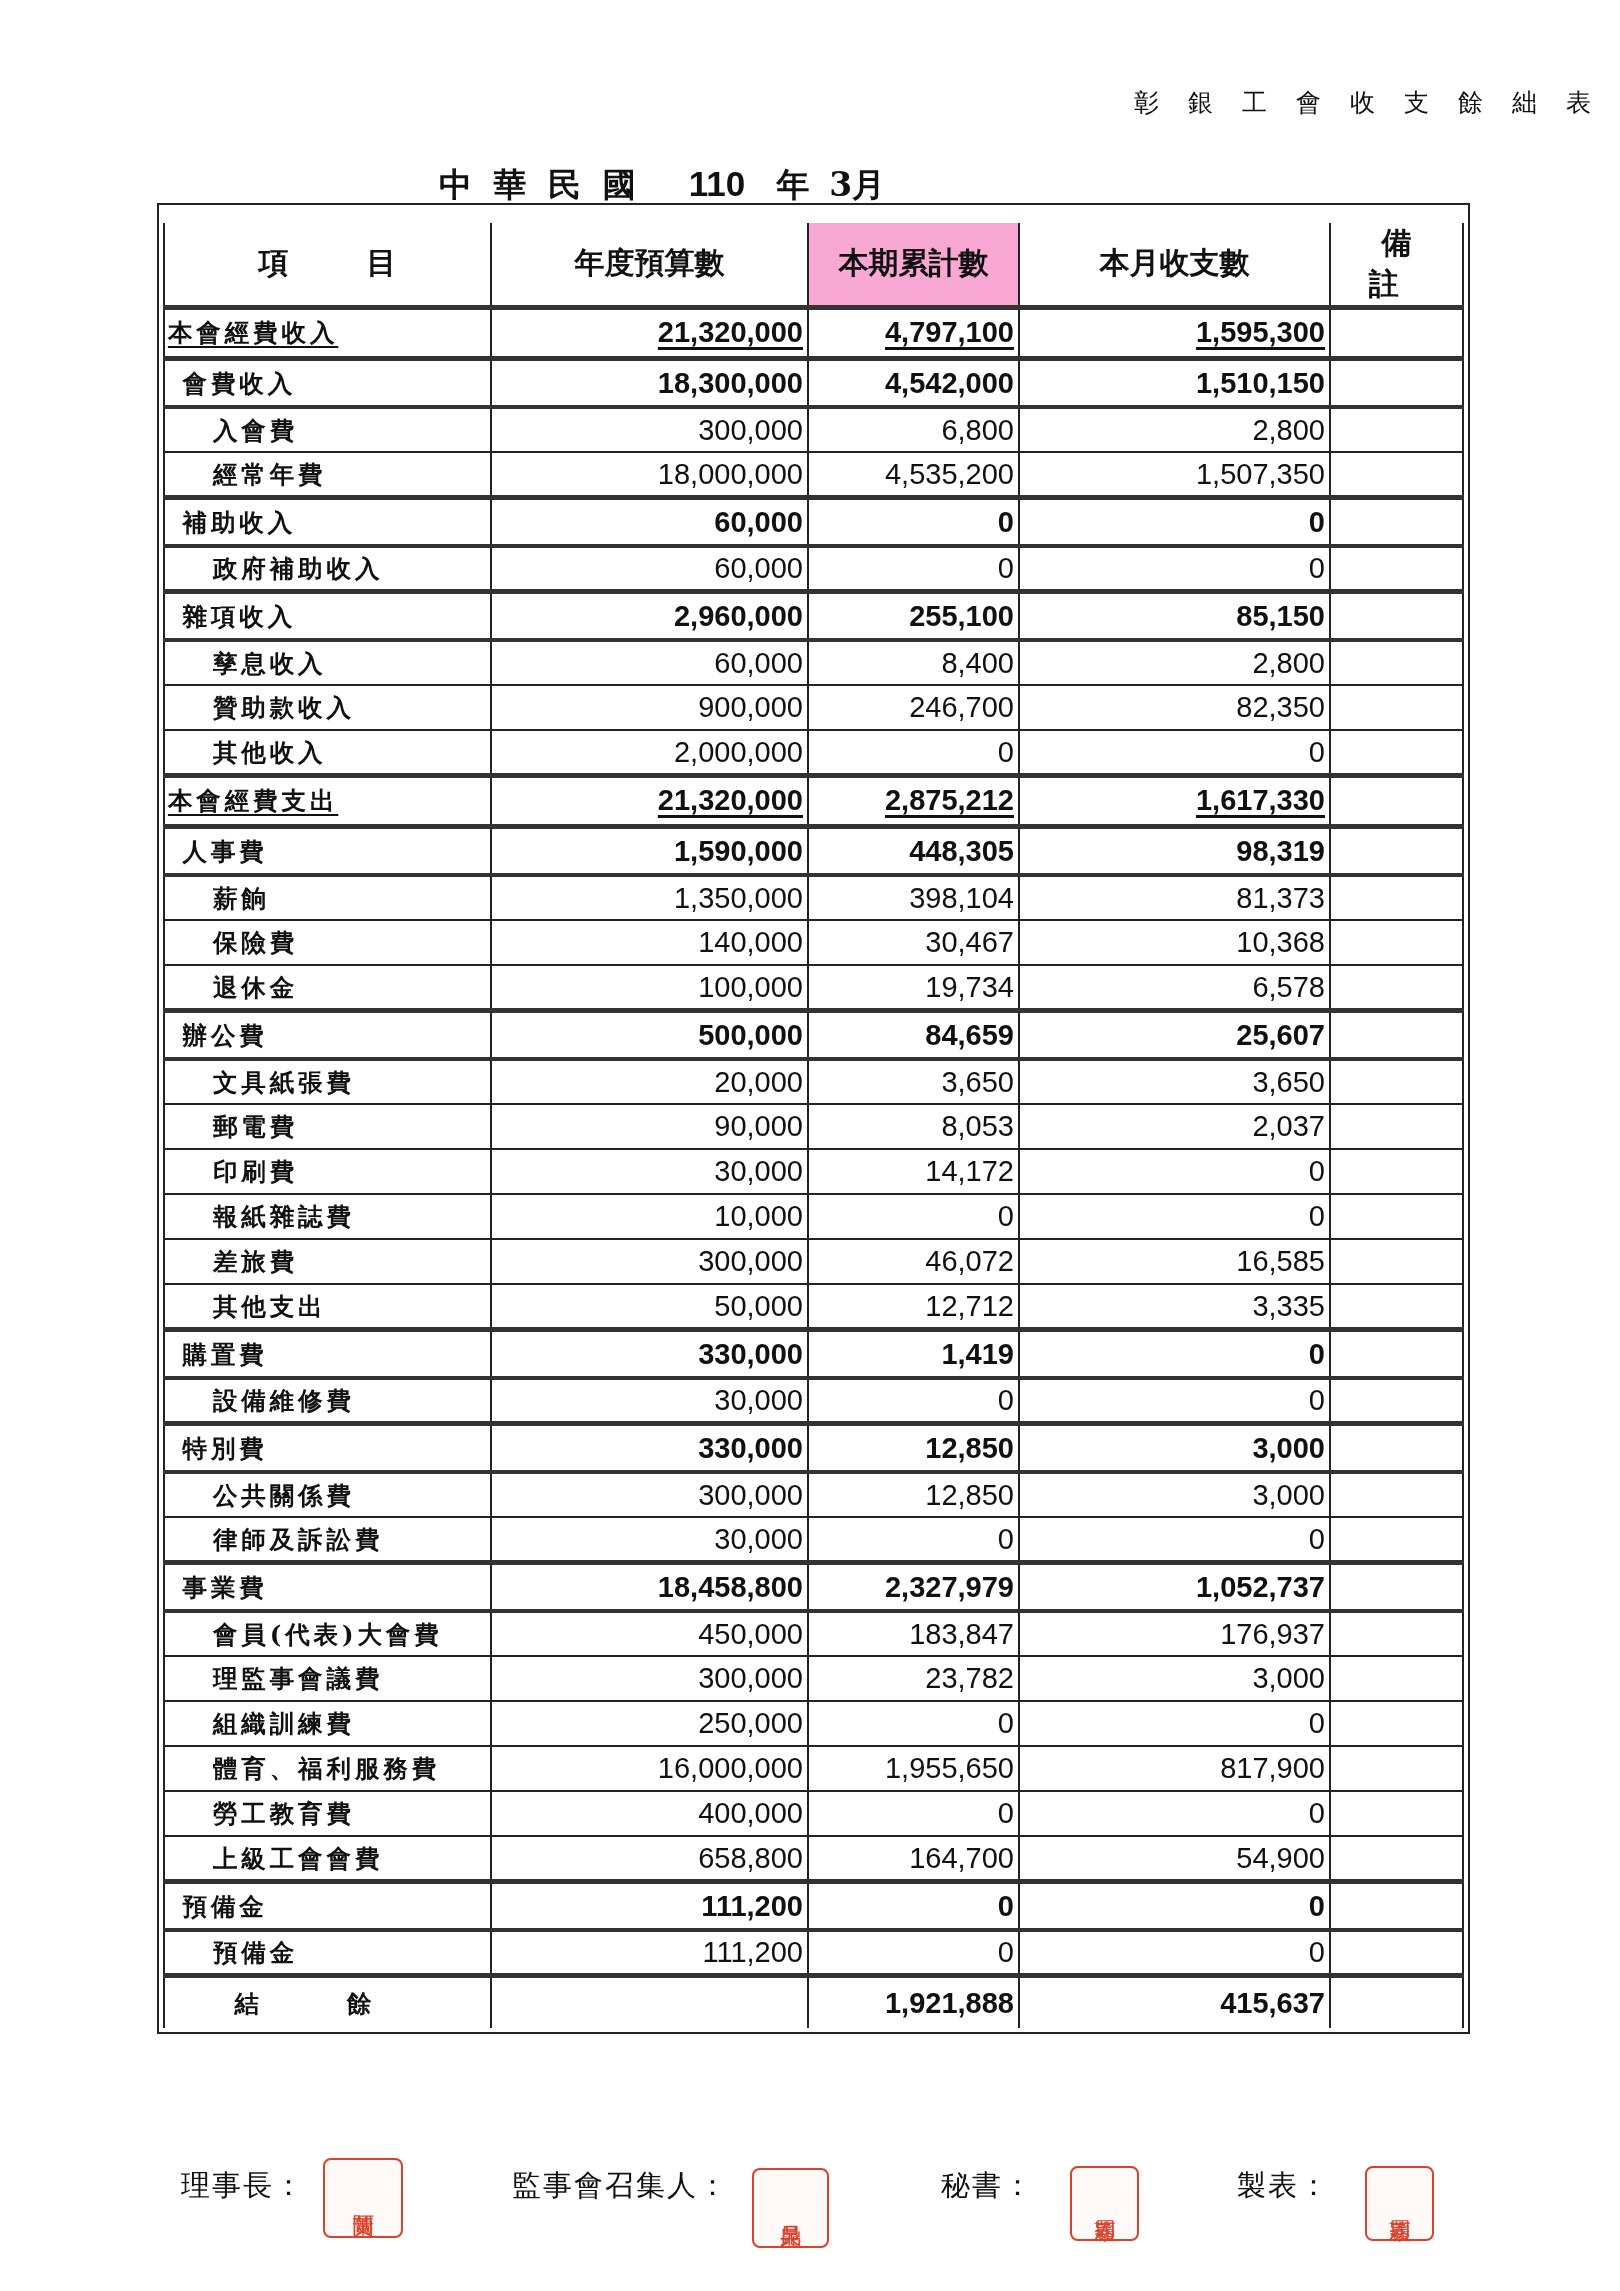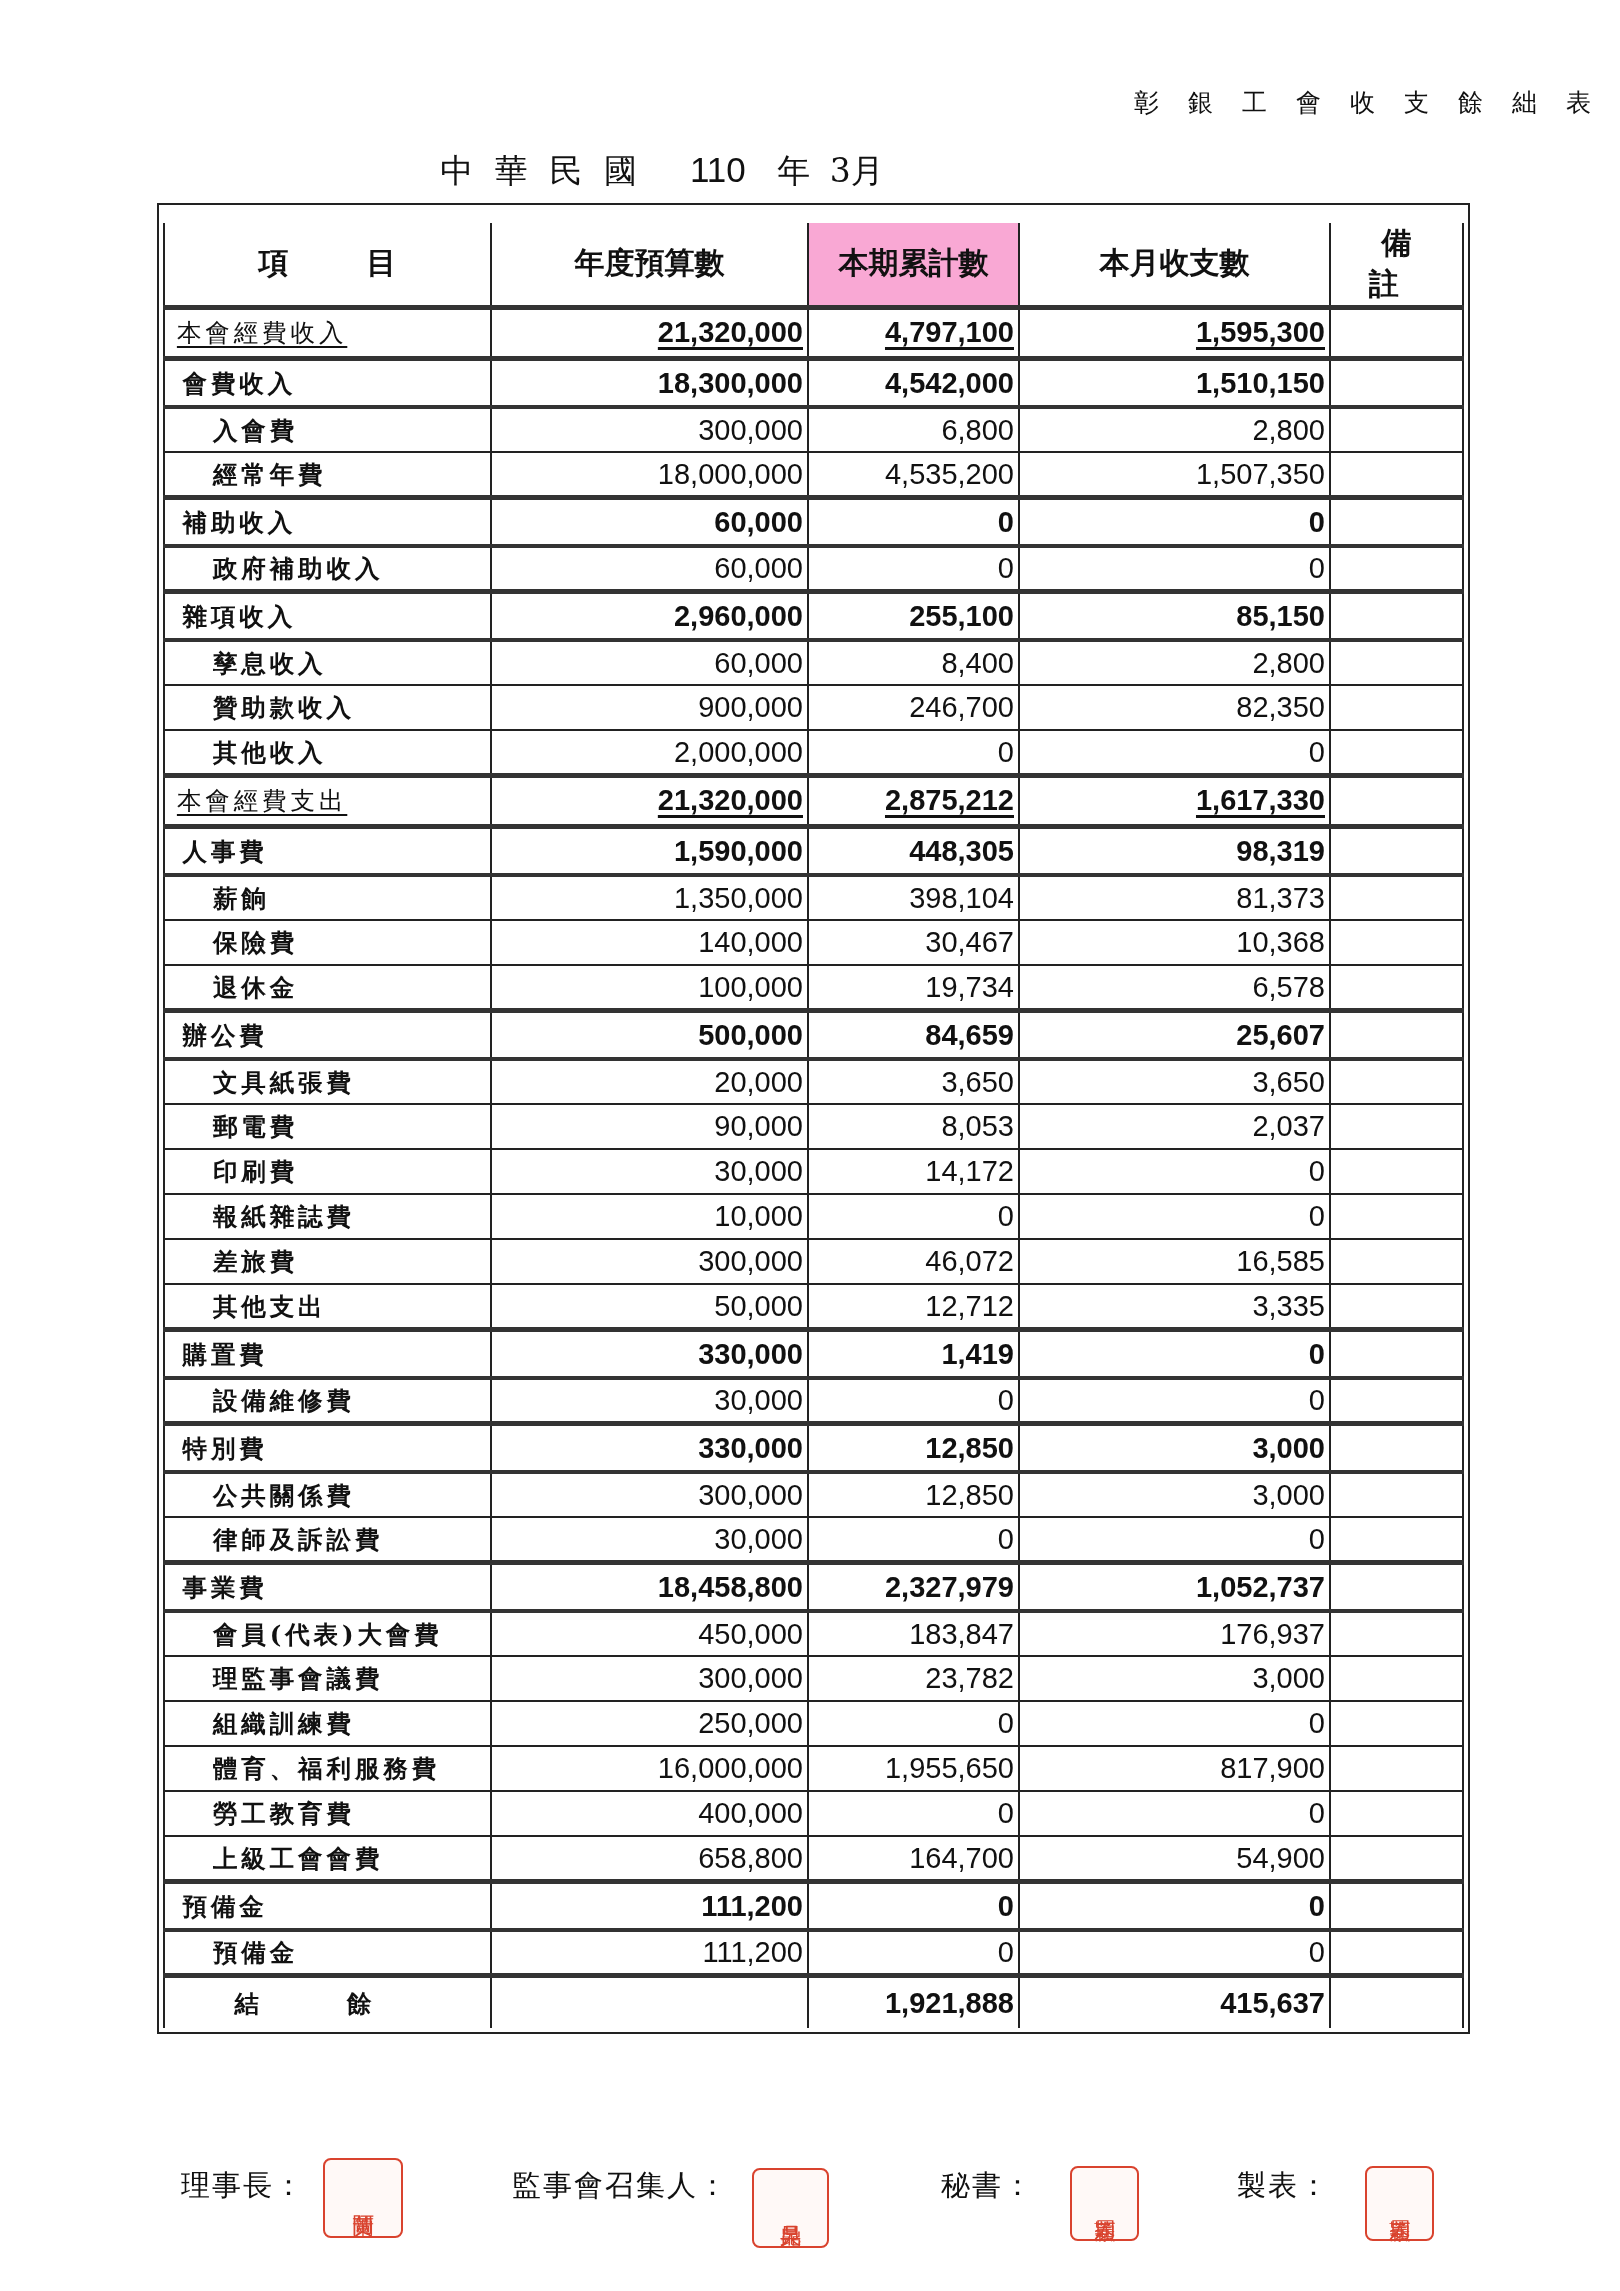--- a/index.html
+++ b/index.html
@@ -1,18 +1,18 @@
 <!DOCTYPE html>
 <html><head>
 <meta charset="utf-8">
 <style>
   html, body { margin: 0; padding: 0; background: #ffffff; }
   body { width: 1620px; height: 2292px; position: relative; font-family: "DejaVu Serif", serif; color: #111; }
   .title { position: absolute; left: 0; width: 1620px; top: 86px; text-align: right; font-size: 25px; letter-spacing: 29px; font-family: "DejaVu Serif", serif; }
-  .subtitle { position: absolute; left: 0; width: 1324px; top: 149px; text-align: center; font-size: 33px; font-family: "DejaVu Serif", serif; }
+  .subtitle { position: absolute; left: 0; width: 1324px; top: 163px; text-align: center; font-size: 33px; font-family: "DejaVu Serif", serif; font-weight: bold; }
   .subtitle span { margin: 0 9.8px; }
   .subtitle .spaced { letter-spacing: 21.6px; }
   .subtitle .num { font-family: "Liberation Sans", sans-serif; font-size: 35px; margin: 0 21.6px; }
 
   .table-wrap { position: absolute; left: 157px; top: 203px; width: 1313px; border: 2.9px solid #222; padding: 3.9px; box-sizing: border-box; }
   table { width: 100%; border-collapse: collapse; table-layout: fixed; margin-top: 14px; }
   td, th { border-left: 2px solid #222; border-right: 2px solid #222; padding: 0 5.9px; box-sizing: border-box; }
   th { height: 57px; font-size: 30px; font-weight: bold; font-family: "DejaVu Serif", serif; border-bottom: 5.9px solid #333; text-align: center; }
   th.item-h { letter-spacing: 78px; text-indent: 78px; }
   th.note-h { letter-spacing: 25.5px; text-indent: 25.5px; }
@@ -24,21 +24,21 @@
   col.c5 { width: auto; }
 
   tr.row td { height: 45px; border-bottom: 2px solid #222; }
   tr.cat td { height: 49px; border-bottom: 4.9px solid #333; font-weight: bold; }
   tr.pre-cat td { border-bottom: 5.9px solid #333; }
   tr.top td { height: 51px; }
 
   td.label { font-size: 24.5px; text-align: left; font-family: "DejaVu Serif", serif; letter-spacing: 3.9px; white-space: nowrap; }
   td.label.sub { padding-left: 48px; font-weight: bold; }
   td.label.cat { padding-left: 17.6px; font-weight: bold; }
-  td.label.top { padding-left: 12px; font-weight: normal; text-decoration: underline; text-underline-offset: 4.9px; }
+  td.label.top { padding-left: 3px; font-weight: bold; text-decoration: underline; text-underline-offset: 4.9px; }
   td.label.total { text-align: center; letter-spacing: 88px; text-indent: 39px; font-weight: bold; }
   td.num { text-align: right; font-family: "Liberation Sans", sans-serif; font-size: 29px; padding-right: 3.9px; }
   tr.cat td.num { font-weight: bold; }
   tr.top td.num span { font-weight: bold; text-decoration: underline; text-decoration-thickness: 2.9px; text-underline-offset: 4.9px; }
   tr.total-row td { height: 53px; border-bottom: none; font-weight: bold; }
   td.note { }
 
   .signs { position: absolute; top: 2156px; left: 0; width: 1620px; height: 108px; }
   .sign { position: absolute; top: 9.8px; font-size: 29px; font-family: "DejaVu Serif", serif; letter-spacing: 2px; }
   .seal { position: absolute; border: 2.9px solid #d9432e; border-radius: 7.8px; color: #d9432e; font-size: 21.6px; line-height: 25.5px; text-align: center; display: flex; align-items: center; justify-content: center; writing-mode: vertical-rl; font-family: "DejaVu Serif", serif; background: rgba(255,235,230,0.3); }

